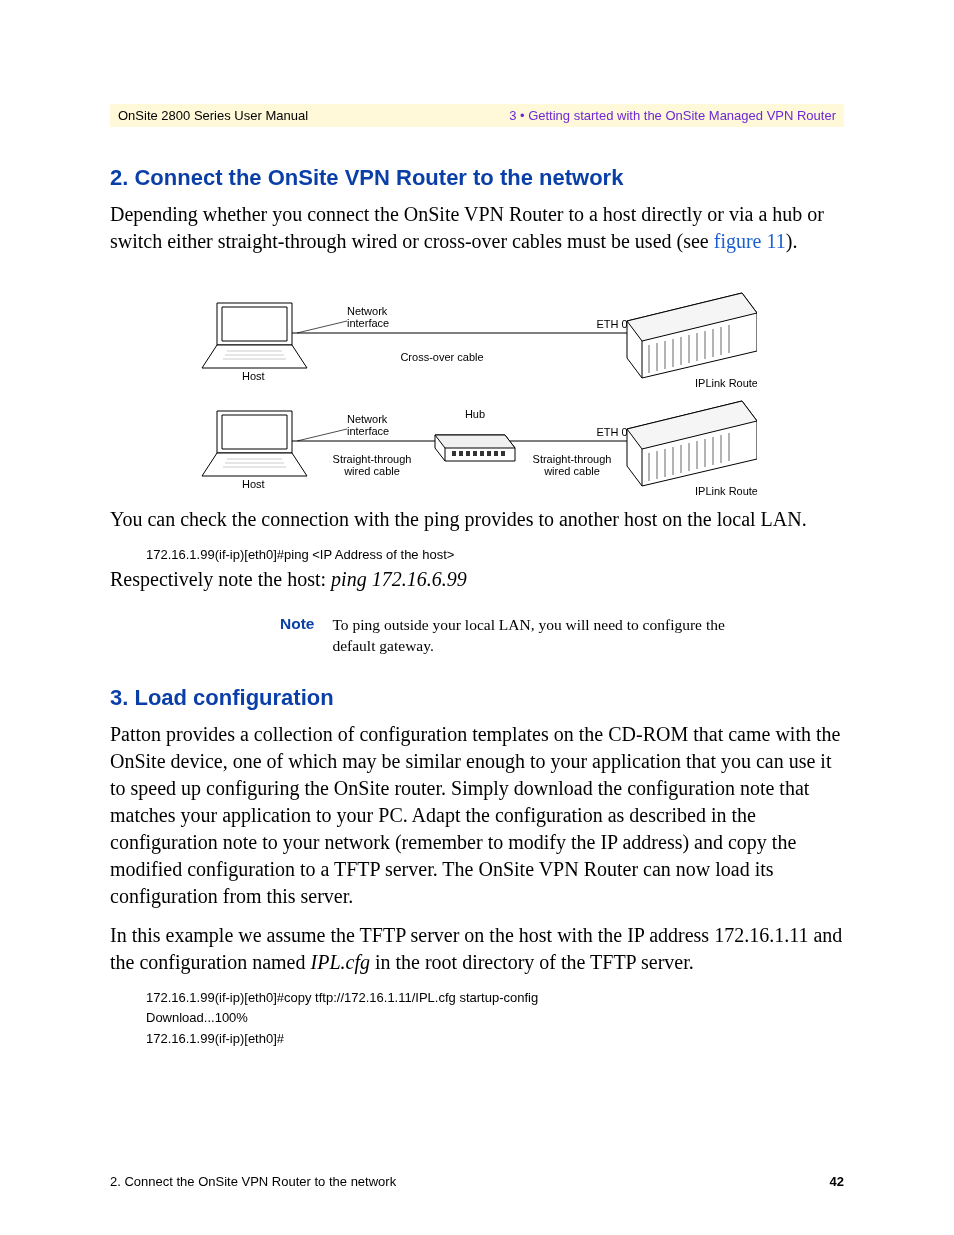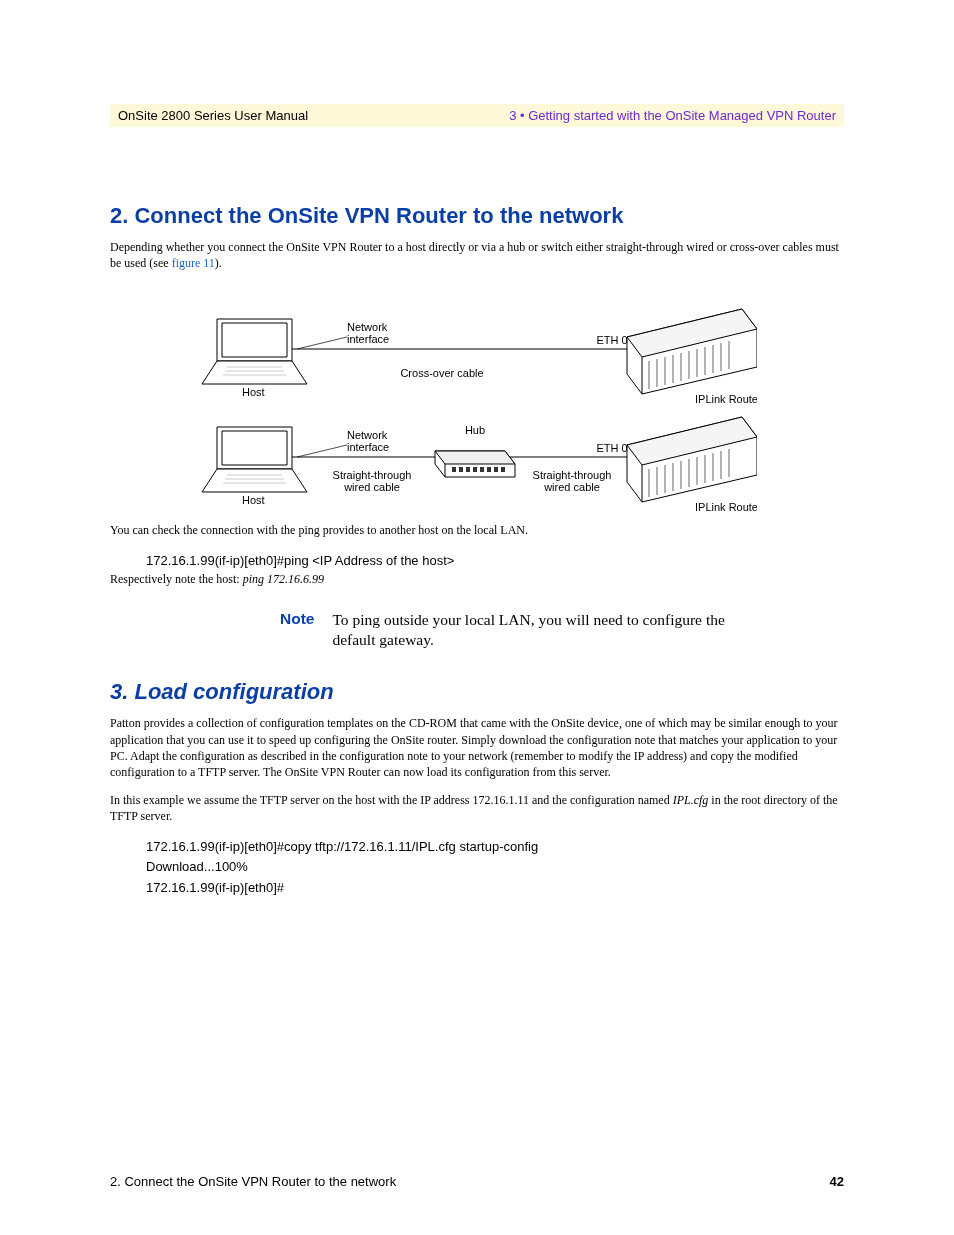--- a/index.html
+++ b/index.html
@@ -14,33 +14,33 @@
       padding: 104px 110px 60px 110px;
     }
     .header-bar {
       background: #fff8d9;
       display: flex;
       justify-content: space-between;
       align-items: center;
       padding: 4px 8px;
       font-family: Arial, Helvetica, sans-serif;
       font-size: 13px;
-      margin-bottom: 76px;
+      margin-bottom: 38px;
       gap: 33px;
     }
     .header-right { color: #6d28d9; font-weight: normal; }
     h2 {
       font-family: Arial, Helvetica, sans-serif;
       color: #0a3fa8;
       font-size: 22px;
       font-weight: bold;
       margin-bottom: 10px;
     }
     .body-text {
-      font-size: 12px;
+      font-size: 20px;
       color: #000;
       line-height: 1.35;
       margin-bottom: 12px;
     }
     .link { color: #1a5fd0; }
     .diagram {
       margin: 18px auto 8px auto;
       display: block;
     }
     .figure-caption {
@@ -65,21 +65,21 @@
       font-family: Arial, Helvetica, sans-serif;
       font-weight: bold;
       color: #0a3fa8;
       margin-right: 18px;
       flex-shrink: 0;
     }
     .note-text {
       max-width: 420px;
       line-height: 1.35;
     }
-    .section-gap { margin-top: 8px; font-style: italic; }
+    .section-gap { margin-top: 8px; }
     .footer {
       position: absolute;
       bottom: 46px;
       left: 110px;
       right: 110px;
       display: flex;
       justify-content: space-between;
       font-family: Arial, Helvetica, sans-serif;
       font-size: 13px;
     }

